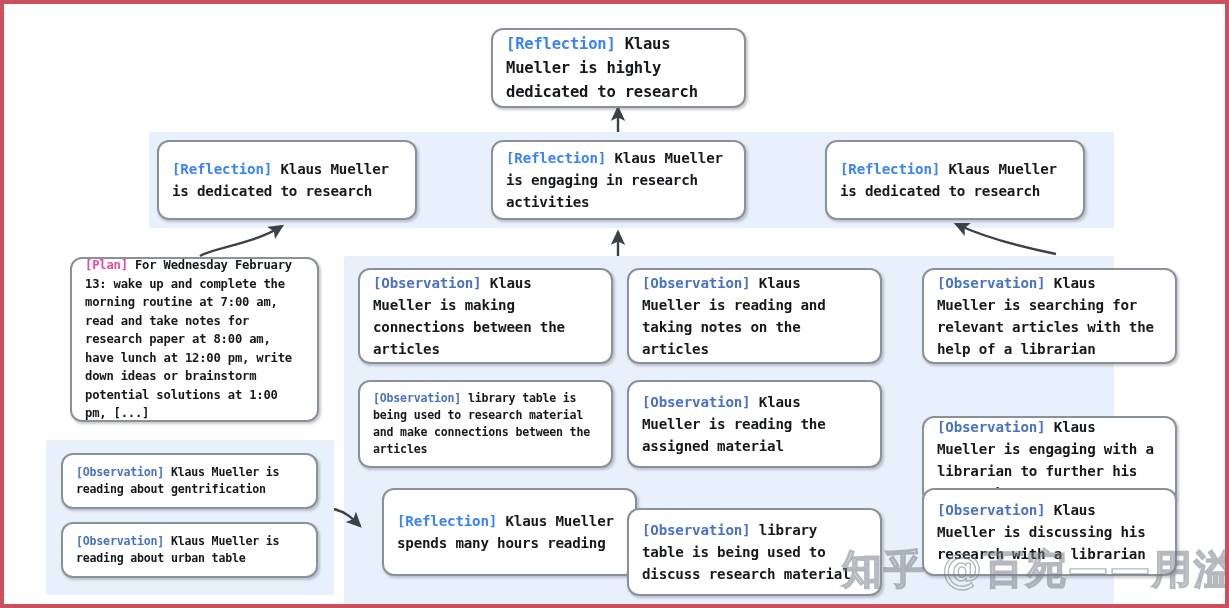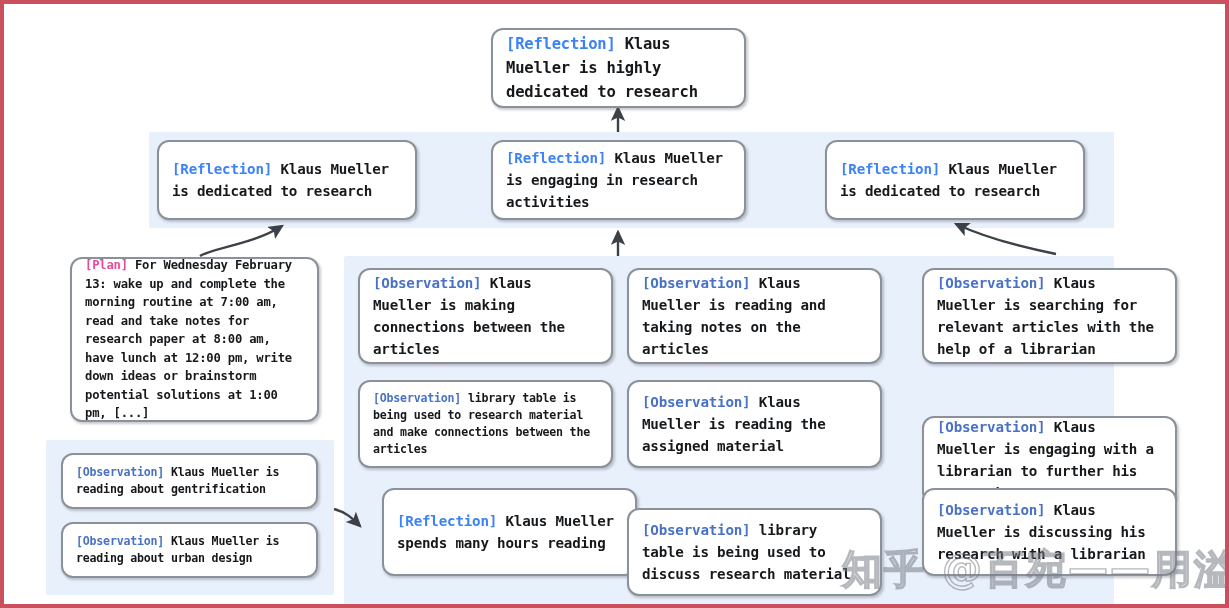--- a/index.html
+++ b/index.html
@@ -135,21 +135,21 @@
   </div>
 
   <div class="node t-xs" style="left:57px; top:449px; width:257px; height:56px;">
     <span class="node-text">
       <span class="tag tag-observation">[Observation]</span><span> Klaus Mueller is reading about gentrification</span>
     </span>
   </div>
 
   <div class="node t-xs" style="left:57px; top:518px; width:257px; height:56px;">
     <span class="node-text">
-      <span class="tag tag-observation">[Observation]</span><span> Klaus Mueller is reading about urban design</span>
+      <span class="tag tag-observation">[Observation]</span><span> Klaus Mueller is reading about urban table</span>
     </span>
   </div>
 
   <div class="node t-md" style="left:354px; top:264px; width:255px; height:96px;">
     <span class="node-text">
       <span class="tag tag-observation">[Observation]</span><span> Klaus Mueller is making connections between the articles</span>
     </span>
   </div>
 
   <div class="node t-xs" style="left:354px; top:376px; width:255px; height:88px;">

